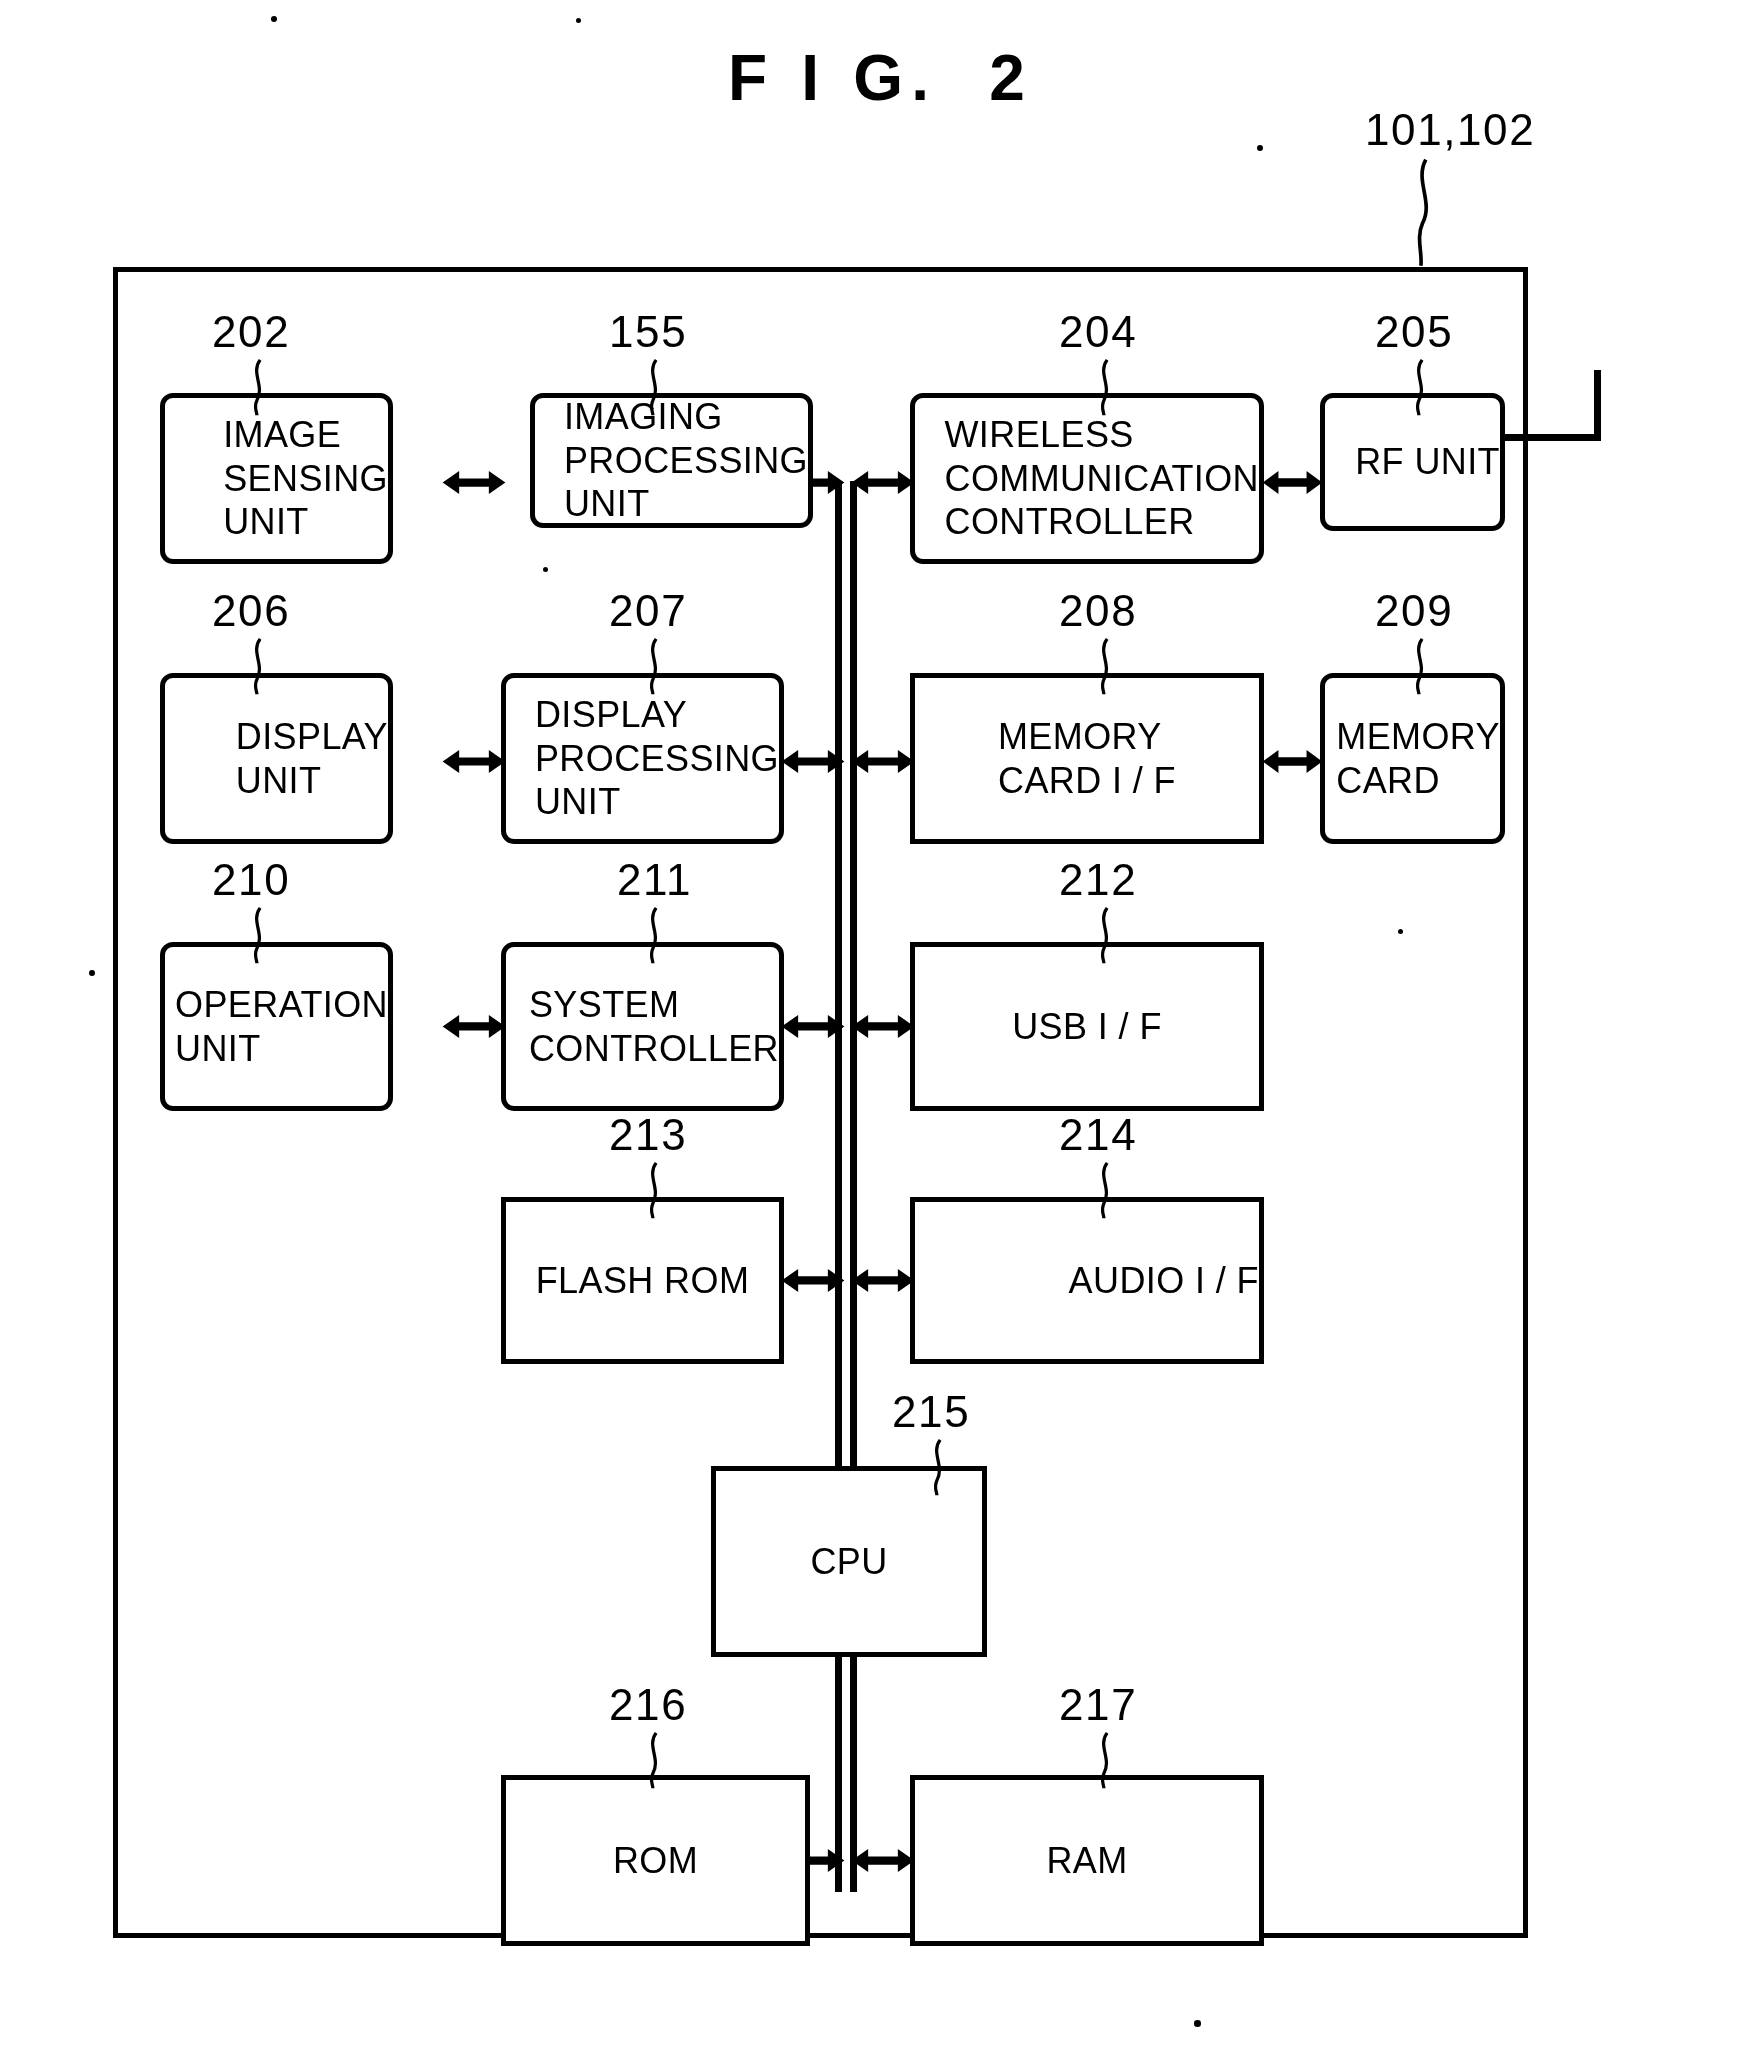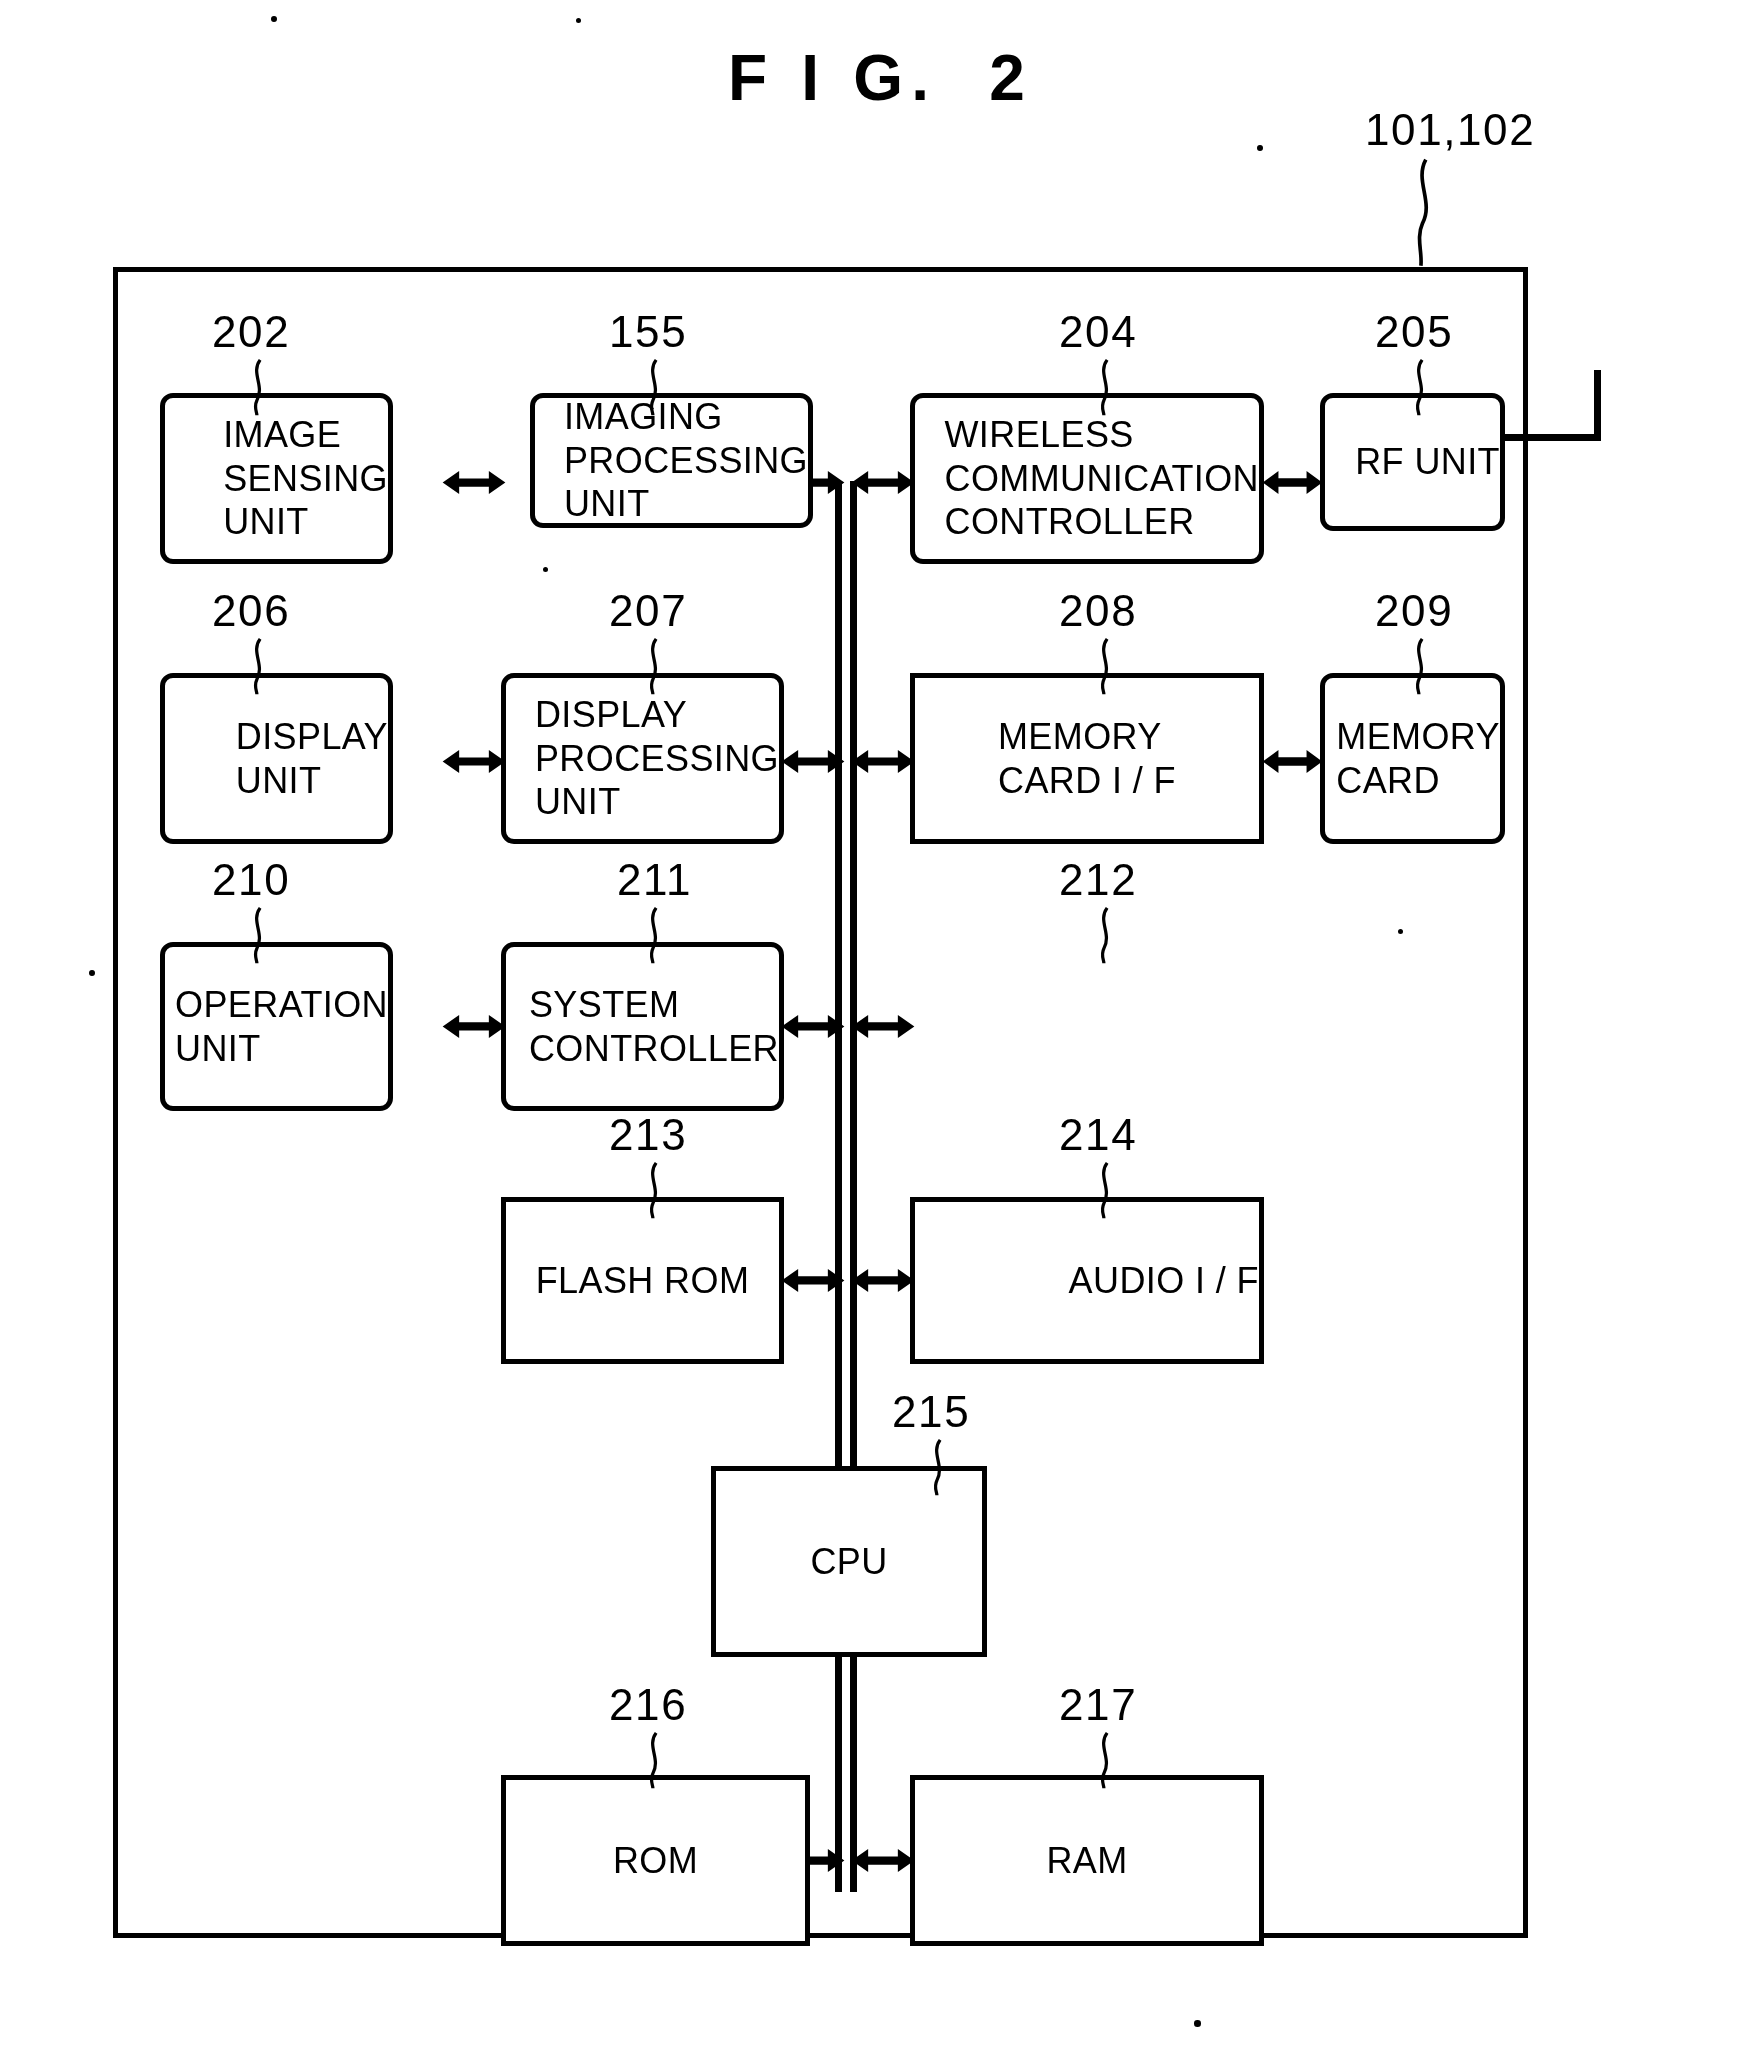--- a/index.html
+++ b/index.html
@@ -242,20 +242,23 @@
   </svg>
   <div class="blk left" style="left:501px; top:942px; width:283px; height:169px;">
     <span>SYSTEM
 CONTROLLER</span>
   </div>
 
   <div class="ref" style="left:1059px; top:855px;">212</div>
   <svg class="leader" style="left:1086px; top:906px;" width="39" height="59" viewBox="0 0 48 72">
     <path d="M26 2 C 14 18, 32 34, 22 52 C 18 60, 22 66, 22 70" stroke="#000" stroke-width="4" fill="none"></path>
   </svg>
+  <div class="blk center" style="left:910px; top:942px; width:354px; height:169px;">
+    <span>USB I / F</span>
+  </div>
 
   <svg class="arrow" style="left:441px; top:1005px;" width="66" height="43" viewBox="0 0 80 52">
     <path d="M2 26 L22 12 L22 21 L58 21 L58 12 L78 26 L58 40 L58 31 L22 31 L22 40 Z" fill="#000"></path>
   </svg>
   <svg class="arrow" style="left:780px; top:1005px;" width="66" height="43" viewBox="0 0 80 52">
     <path d="M2 26 L22 12 L22 21 L58 21 L58 12 L78 26 L58 40 L58 31 L22 31 L22 40 Z" fill="#000"></path>
   </svg>
   <svg class="arrow" style="left:850px; top:1005px;" width="66" height="43" viewBox="0 0 80 52">
     <path d="M2 26 L22 12 L22 21 L58 21 L58 12 L78 26 L58 40 L58 31 L22 31 L22 40 Z" fill="#000"></path>
   </svg>

